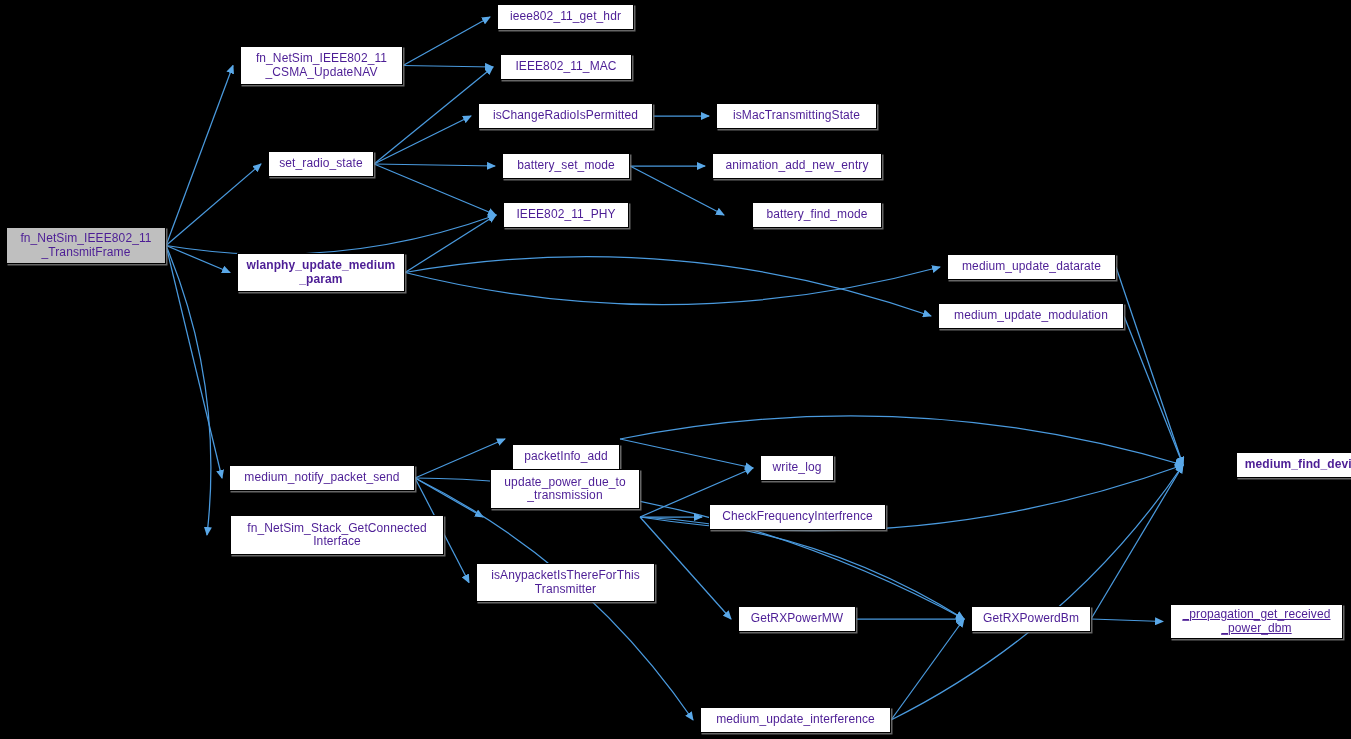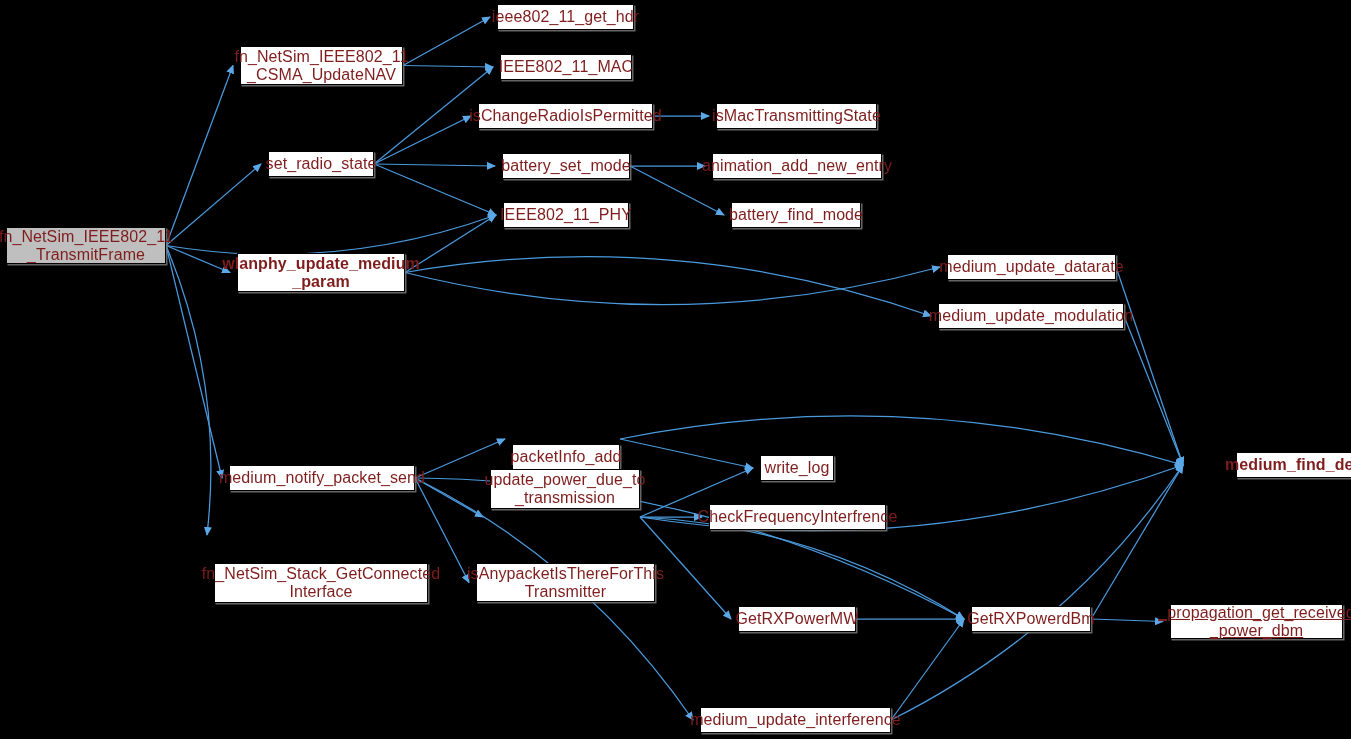--- a/index.html
+++ b/index.html
@@ -1,21 +1,21 @@
 <!DOCTYPE html>
 <html><head>
 <meta charset="utf-8">
 <style>
   html,body{margin:0;padding:0;background:#000;}
   #page{position:relative;width:1351px;height:739px;background:#000;overflow:hidden;
         font-family:"Liberation Sans","DejaVu Sans",sans-serif;}
   svg.edges{position:absolute;left:0;top:0;width:1351px;height:739px;}
   .node{position:absolute;box-sizing:border-box;background:#ffffff;border:1px solid #000000;
         display:flex;align-items:center;justify-content:center;text-align:center;
-        color:#7f1d1d;font-size:16px;line-height:1.12;letter-spacing:0.1px;
+        color:#4c1d95;font-size:12px;line-height:1.12;letter-spacing:0.1px;
         box-shadow:1.5px 1.5px 0 rgba(120,120,120,0.85);white-space:pre-line;padding:0 4px;}
   .node.root{background:#bfbfbf;}
 </style>
 </head>
 <body>
 
 <div id="page">
   <svg class="edges" viewBox="0 0 1351 739">
     <defs>
       <marker id="ah" markerWidth="9" markerHeight="8" refX="8" refY="4" orient="auto" markerUnits="userSpaceOnUse">
@@ -68,33 +68,33 @@
       <div class="node" style="left: 240px; top: 46px; width: 163px; height: 39px;">fn_NetSim_IEEE802_11
 _CSMA_UpdateNAV</div>
       <div class="node" style="left: 497px; top: 4px; width: 137px; height: 26px;">ieee802_11_get_hdr</div>
       <div class="node" style="left: 500px; top: 54px; width: 132px; height: 26px; text-align: right;">IEEE802_11_MAC</div>
       <div class="node" style="left: 478px; top: 103px; width: 175px; height: 26px;">isChangeRadioIsPermitted</div>
       <div class="node" style="left: 716px; top: 103px; width: 161px; height: 26px;">isMacTransmittingState</div>
       <div class="node" style="left: 268px; top: 151px; width: 106px; height: 26px;">set_radio_state</div>
       <div class="node" style="left: 502px; top: 153px; width: 128px; height: 26px;">battery_set_mode</div>
       <div class="node" style="left: 712px; top: 153px; width: 170px; height: 26px;">animation_add_new_entry</div>
       <div class="node" style="left: 503px; top: 202px; width: 126px; height: 26px;">IEEE802_11_PHY</div>
-      <div class="node" style="left: 731px; top: 202px; width: 130px; height: 26px;">battery_find_mode</div>
+      <div class="node" style="left: 752px; top: 202px; width: 130px; height: 26px;">battery_find_mode</div>
       <div class="node" style="left: 237px; top: 253px; width: 168px; height: 39px; font-weight: bold;">wlanphy_update_medium
 _param</div>
       <div class="node" style="left: 947px; top: 254px; width: 169px; height: 26px;">medium_update_datarate</div>
       <div class="node" style="left: 938px; top: 303px; width: 186px; height: 26px;">medium_update_modulation</div>
       <div class="node" style="left: 512px; top: 444px; width: 108px; height: 26px;">packetInfo_add</div>
       <div class="node" style="left: 1236px; top: 452px; width: 138px; height: 26px; font-weight: bold;">medium_find_device</div>
       <div class="node" style="left: 229px; top: 465px; width: 186px; height: 26px;">medium_notify_packet_send</div>
       <div class="node" style="left: 760px; top: 455px; width: 74px; height: 26px;">write_log</div>
       <div class="node" style="left: 490px; top: 469px; width: 150px; height: 40px; text-align: center;">update_power_due_to
 _transmission</div>
       <div class="node" style="left: 709px; top: 504px; width: 177px; height: 26px;">CheckFrequencyInterfrence</div>
-      <div class="node" style="left: 214px; top: 515px; width: 214px; height: 40px; margin-top: 48px;">fn_NetSim_Stack_GetConnected
+      <div class="node" style="left: 230px; top: 515px; width: 214px; height: 40px;">fn_NetSim_Stack_GetConnected
 Interface</div>
       <div class="node" style="left: 476px; top: 563px; width: 179px; height: 39px;">isAnypacketIsThereForThis
 Transmitter</div>
       <div class="node" style="left: 738px; top: 606px; width: 118px; height: 26px;">GetRXPowerMW</div>
       <div class="node" style="left: 971px; top: 606px; width: 120px; height: 26px;">GetRXPowerdBm</div>
       <div class="node" style="left: 1170px; top: 604px; width: 173px; height: 35px; text-decoration: underline;">_propagation_get_received
 _power_dbm</div>
       <div class="node" style="left: 700px; top: 707px; width: 191px; height: 26px;">medium_update_interference</div>
     </div>
 </div>

